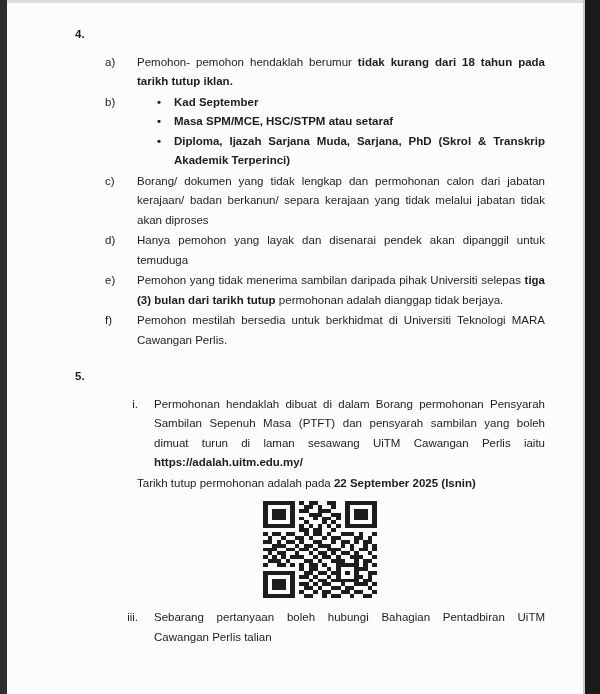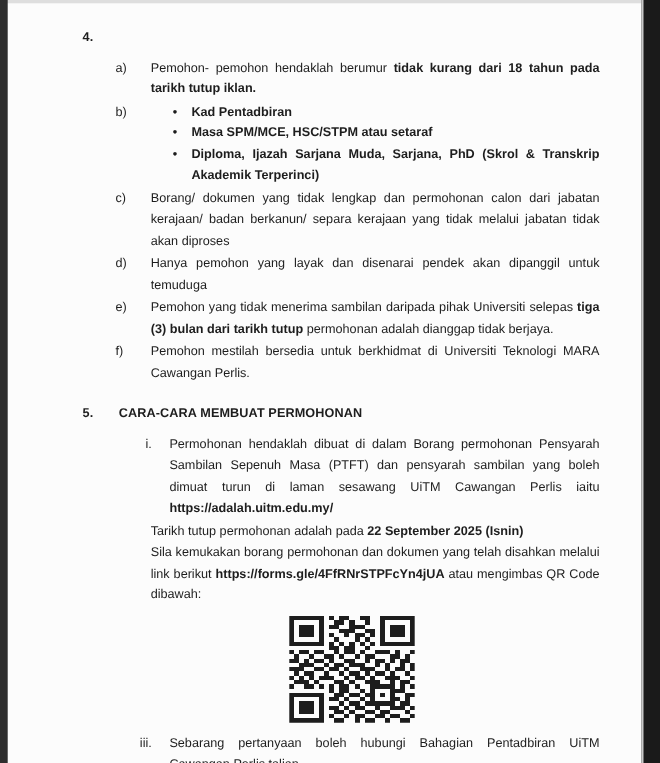--- a/index.html
+++ b/index.html
@@ -54,21 +54,21 @@
               <div class="item-body">
                 <div class="para"><span>Pemohon- pemohon hendaklah berumur </span><span class="b">tidak kurang dari 18 tahun pada tarikh tutup iklan.</span></div>
               </div>
             </div>
             <div class="item">
               <div class="item-label">b)</div>
               <div class="item-body">
                 <div class="bullets">
                   <div class="bullet-row">
                     <div class="bullet-dot">•</div>
-                    <div class="bullet-text"><span class="b">Kad Pentadbiran</span></div>
+                    <div class="bullet-text"><span class="b">Kad September</span></div>
                   </div>
                   <div class="bullet-row">
                     <div class="bullet-dot">•</div>
                     <div class="bullet-text"><span class="b">Masa SPM/MCE, HSC/STPM atau setaraf</span></div>
                   </div>
                   <div class="bullet-row">
                     <div class="bullet-dot">•</div>
                     <div class="bullet-text"><span class="b">Diploma, Ijazah Sarjana Muda, Sarjana, PhD (Skrol &amp; Transkrip Akademik Terperinci)</span></div>
                   </div>
                 </div>
@@ -96,33 +96,31 @@
               <div class="item-label">f)</div>
               <div class="item-body">
                 <div class="para"><span>Pemohon mestilah bersedia untuk berkhidmat di Universiti Teknologi MARA Cawangan Perlis.</span></div>
               </div>
             </div>
           </div>
         </div>
         <div class="section">
           <div class="sec-head">
             <div class="sec-num">5.</div>
-            <div class="sec-title">CARA-CARA MEMBUAT PERMOHONAN</div>
           </div>
           <div class="items-roman">
             <div class="item">
               <div class="item-label">i.</div>
               <div class="item-body">
                 <div class="para"><span>Permohonan hendaklah dibuat di dalam Borang permohonan Pensyarah Sambilan Sepenuh Masa (PTFT) dan pensyarah sambilan yang boleh dimuat turun di laman sesawang UiTM Cawangan Perlis iaitu </span><span class="b">https://adalah.uitm.edu.my/</span></div>
               </div>
             </div>
             <div class="item">
               <div class="item-body">
                 <div class="para"><span>Tarikh tutup permohonan adalah pada </span><span class="b">22 September 2025 (Isnin)</span></div>
-                <div class="para"><span>Sila kemukakan borang permohonan dan dokumen yang telah disahkan melalui link berikut </span><span class="b">https://forms.gle/4FfRNrSTPFcYn4jUA</span><span> atau mengimbas QR Code dibawah:</span></div>
                 <div class="qr-wrap">
                   <svg viewBox="0 0 25 25" preserveAspectRatio="none" shape-rendering="crispEdges">
                     <rect x="0" y="0" width="1" height="1" fill="#1d1d1d"></rect>
                     <rect x="1" y="0" width="1" height="1" fill="#1d1d1d"></rect>
                     <rect x="2" y="0" width="1" height="1" fill="#1d1d1d"></rect>
                     <rect x="3" y="0" width="1" height="1" fill="#1d1d1d"></rect>
                     <rect x="4" y="0" width="1" height="1" fill="#1d1d1d"></rect>
                     <rect x="5" y="0" width="1" height="1" fill="#1d1d1d"></rect>
                     <rect x="6" y="0" width="1" height="1" fill="#1d1d1d"></rect>
                     <rect x="8" y="0" width="1" height="1" fill="#1d1d1d"></rect>

